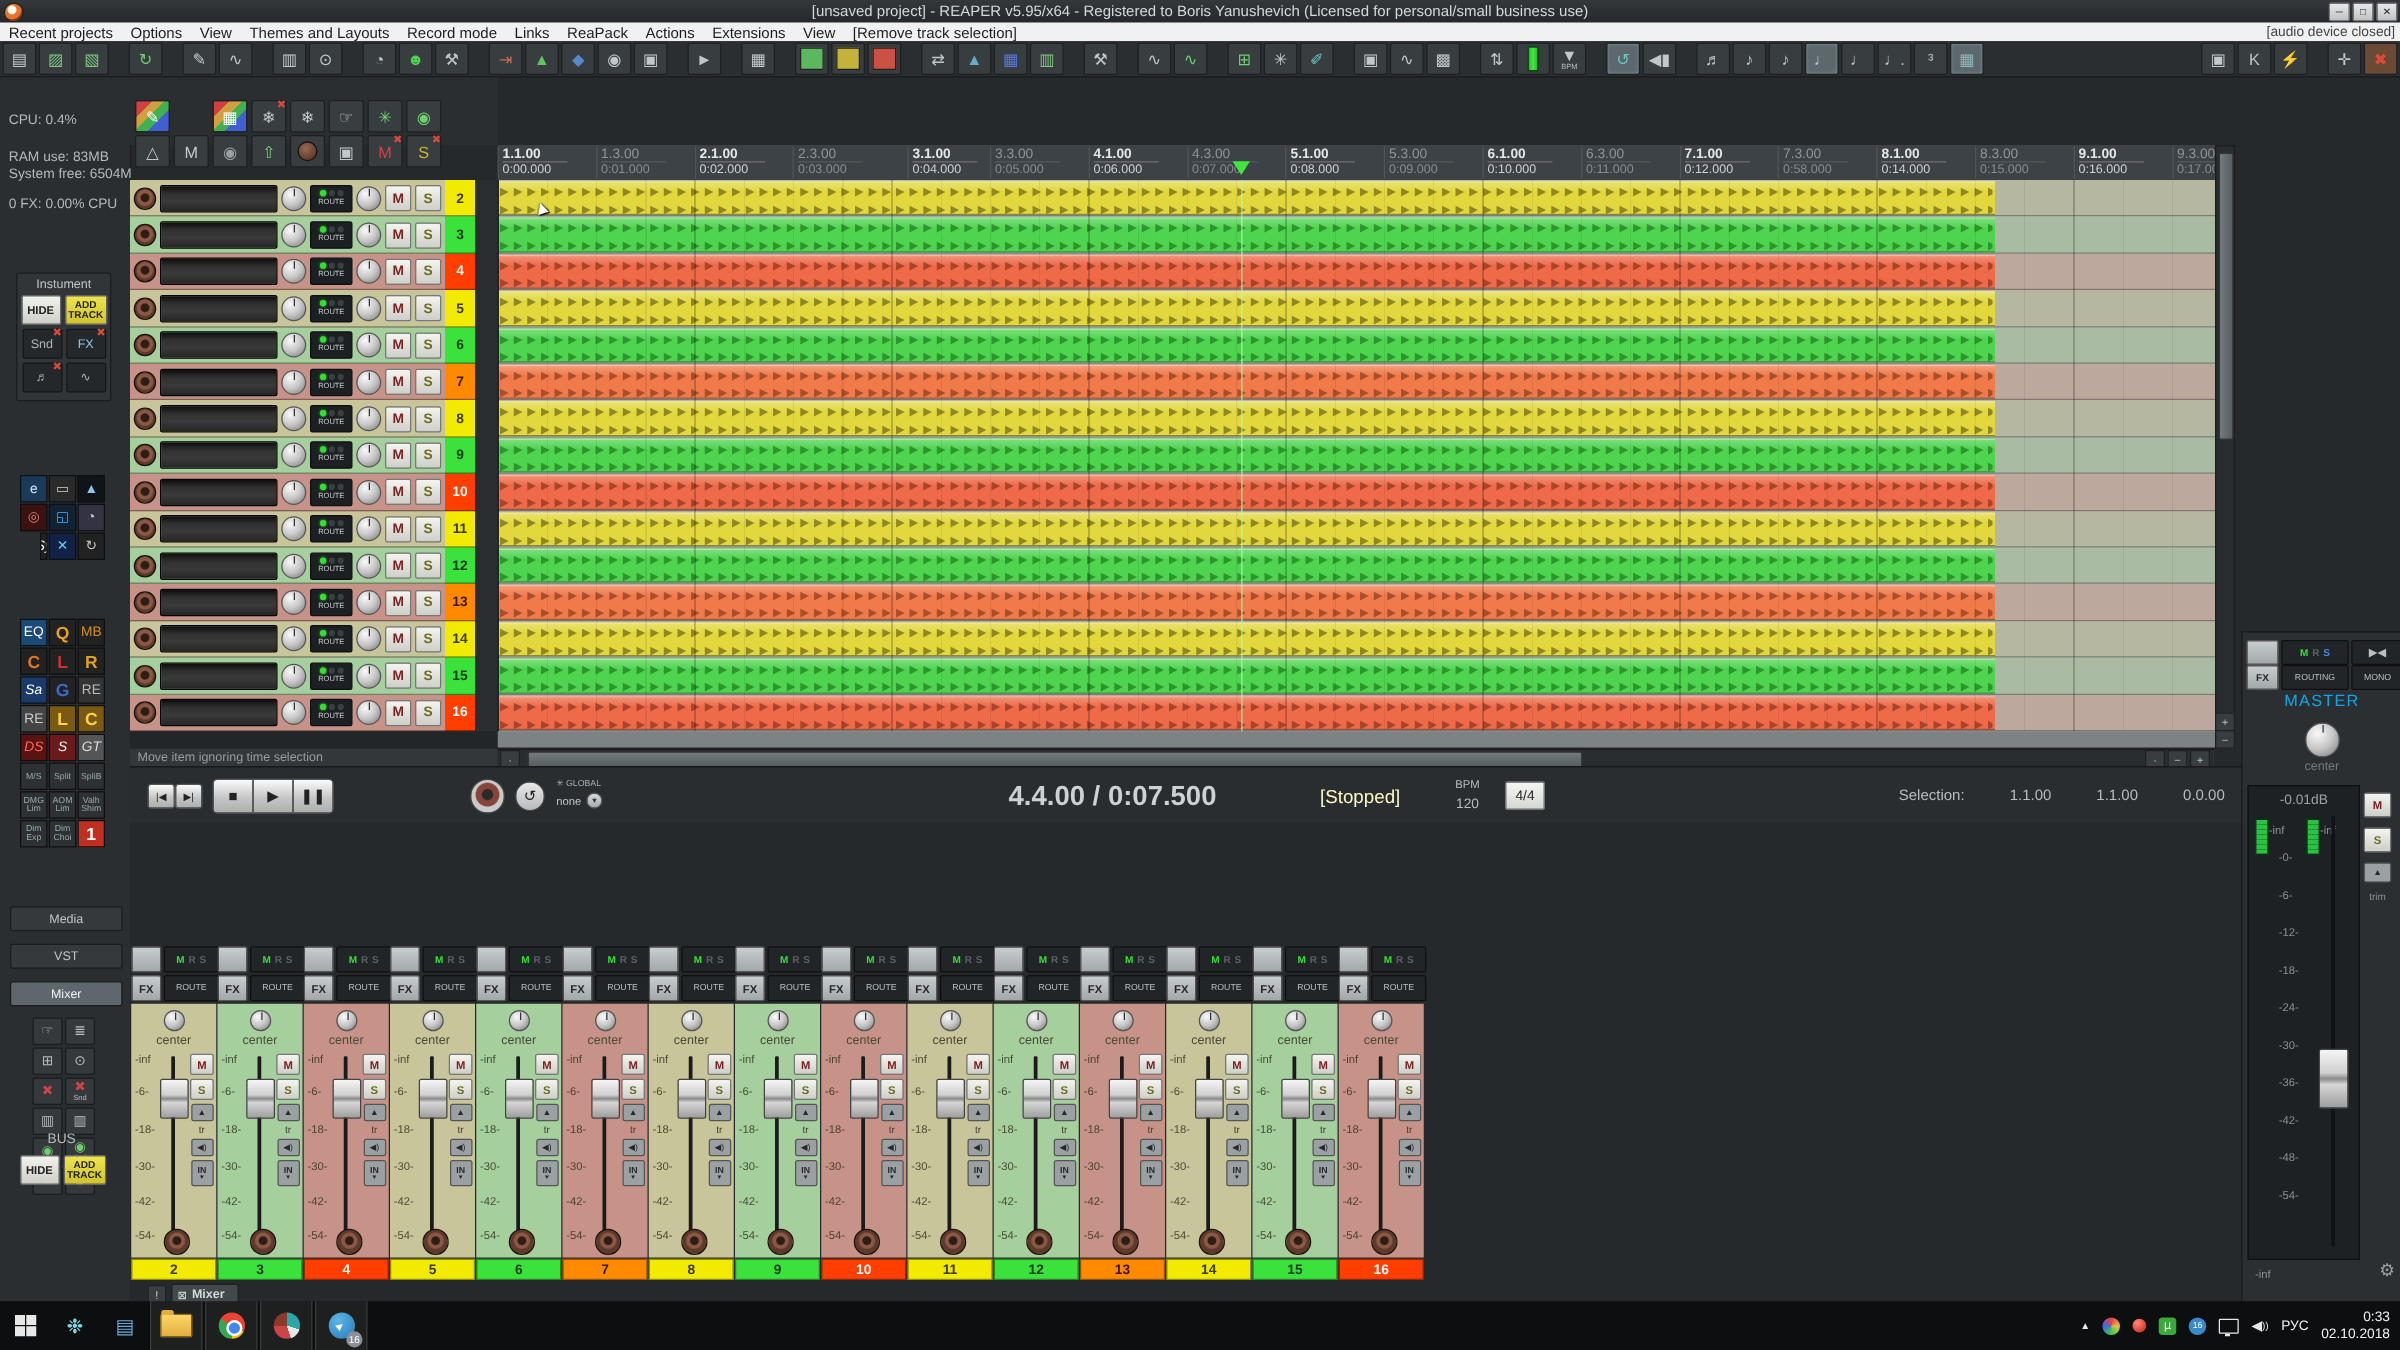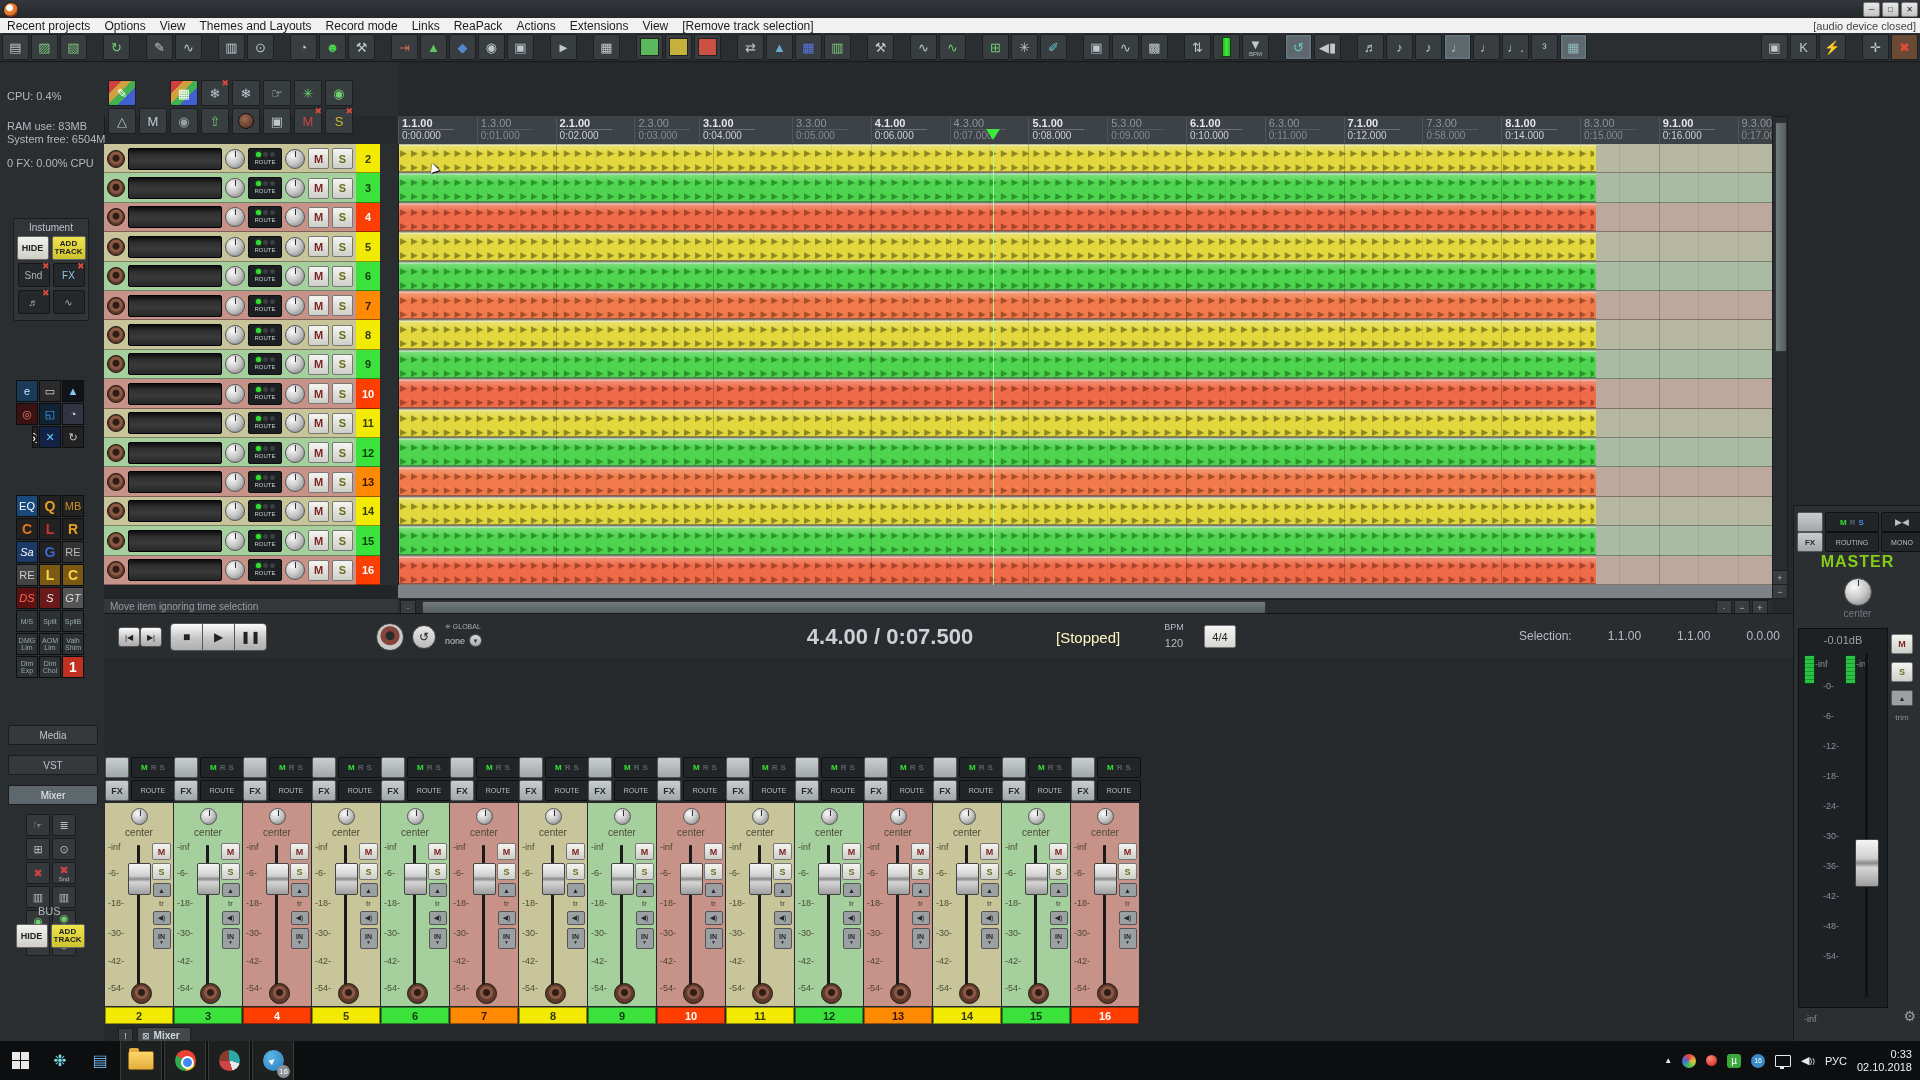--- a/index.html
+++ b/index.html
@@ -198,21 +198,21 @@
 #chanoverlay{position:absolute;left:6px;top:331px;width:100px;height:15px;background:#cfcfcf;border:1px solid #888;
   font-size:9px;color:#222;display:flex;align-items:center;justify-content:center;white-space:nowrap;overflow:hidden;}
 #chancollapse{position:absolute;left:109px;top:331px;width:13px;height:15px;background:#d8d8d8;border:1px solid #888;
   font-size:9px;color:#222;display:flex;align-items:center;justify-content:center;}
 #master{position:absolute;left:1793px;top:505px;width:127px;height:536px;background:#2c2f31;border-left:1px solid #17191b;border-top:1px solid #17191b;}
 .mhrow{position:absolute;left:3px;display:flex;gap:2px;}
 .mh-light{height:18px;background:linear-gradient(#c8cdcf,#a2a8aa);border:1px solid #555;border-radius:2px;
   display:flex;align-items:center;justify-content:center;font-size:8px;font-weight:bold;color:#26292b;}
 .mh-dark{height:18px;background:#222527;border:1px solid #0e0f10;border-radius:2px;
   display:flex;align-items:center;justify-content:center;font-size:7px;color:#b9bfc2;gap:3px;}
-#masterlbl{position:absolute;left:0;top:47px;width:127px;text-align:center;font-size:16px;font-weight:bold;color:#84cc16;letter-spacing:1px;}
+#masterlbl{position:absolute;left:0;top:47px;width:127px;text-align:center;font-size:13px;font-weight:normal;color:#0ea5e9;letter-spacing:1px;}
 #masterknob{position:absolute;left:50px;top:72px;width:26px;height:26px;}
 #mastercenter{position:absolute;left:0;top:102px;width:127px;text-align:center;font-size:10px;color:#73797e;}
 #meterpanel{position:absolute;left:4px;top:122px;width:88px;height:378px;background:#1e2123;border:1px solid #0d0f10;}
 #gainlbl{position:absolute;left:0;top:5px;width:88px;text-align:center;font-size:11px;color:#9aa0a5;}
 .mbar{position:absolute;top:26px;width:9px;height:27px;background:repeating-linear-gradient(180deg,#29c243 0 3px,#1e9433 3px 4px);border:1px solid #0a3a14;}
 .minf{position:absolute;top:30px;font-size:9px;color:#8a9096;}
 #mscale{position:absolute;left:24px;top:52px;font-size:9px;color:#8a9096;}
 #mscale div{height:30px;}
 #mftrack{position:absolute;left:66px;top:24px;bottom:10px;width:3px;background:#101214;}
 #mfcap{position:absolute;left:56px;top:210px;width:22px;height:46px;border:1px solid #444;border-radius:2px;
@@ -247,20 +247,21 @@
 #clock{text-align:right;font-size:11px;color:#f0f0f0;line-height:13px;}
 #lang{font-size:11px;color:#f0f0f0;}
 </style>
 </head>
 <body>
 
 <div id="app">
 
   <div id="titlebar">
     <div id="rlogo"></div>
+    <div class="ttl">[unsaved project] - REAPER v5.95/x64 - Registered to Boris Yanushevich (Licensed for personal/small business use)</div>
     <div id="winbtns">
       <div class="wbtn">─</div>
       <div class="wbtn">□</div>
       <div class="wbtn">✕</div>
     </div>
   </div>
 
   <div id="menubar">
 
   <span class="menu-item">Recent projects</span>
@@ -643,21 +644,21 @@
         <span class="time">0:01.000</span>
       </div>
       <div class="tick major" style="left: 157.6px;">
         <span class="bar">2.1.00</span>
         <span class="time">0:02.000</span>
       </div>
       <div class="tick minor" style="left: 236.4px;">
         <span class="bar">2.3.00</span>
         <span class="time">0:03.000</span>
       </div>
-      <div class="tick major" style="left: 301px;">
+      <div class="tick major" style="left: 328px;">
         <span class="bar">3.1.00</span>
         <span class="time">0:04.000</span>
       </div>
       <div class="tick minor" style="left: 394px;">
         <span class="bar">3.3.00</span>
         <span class="time">0:05.000</span>
       </div>
       <div class="tick major" style="left: 472.8px;">
         <span class="bar">4.1.00</span>
         <span class="time">0:06.000</span>

